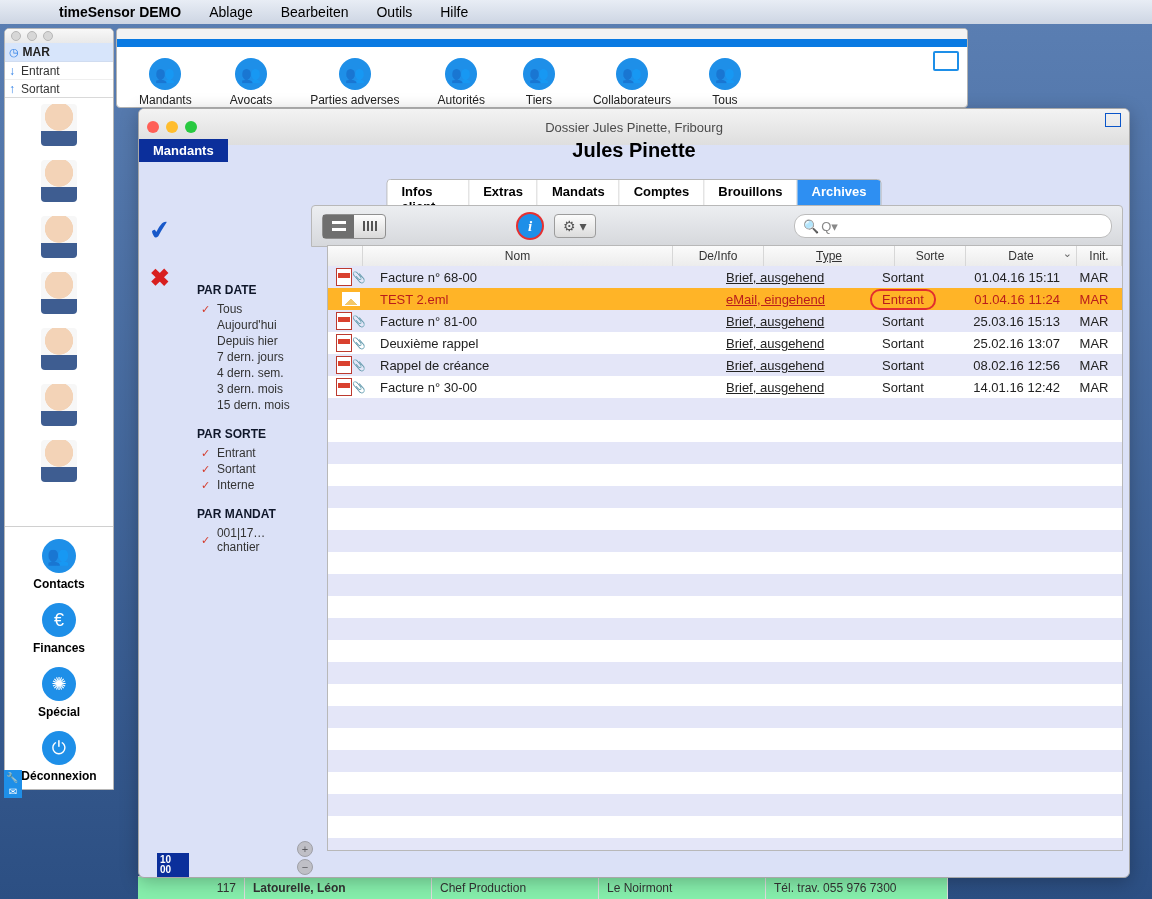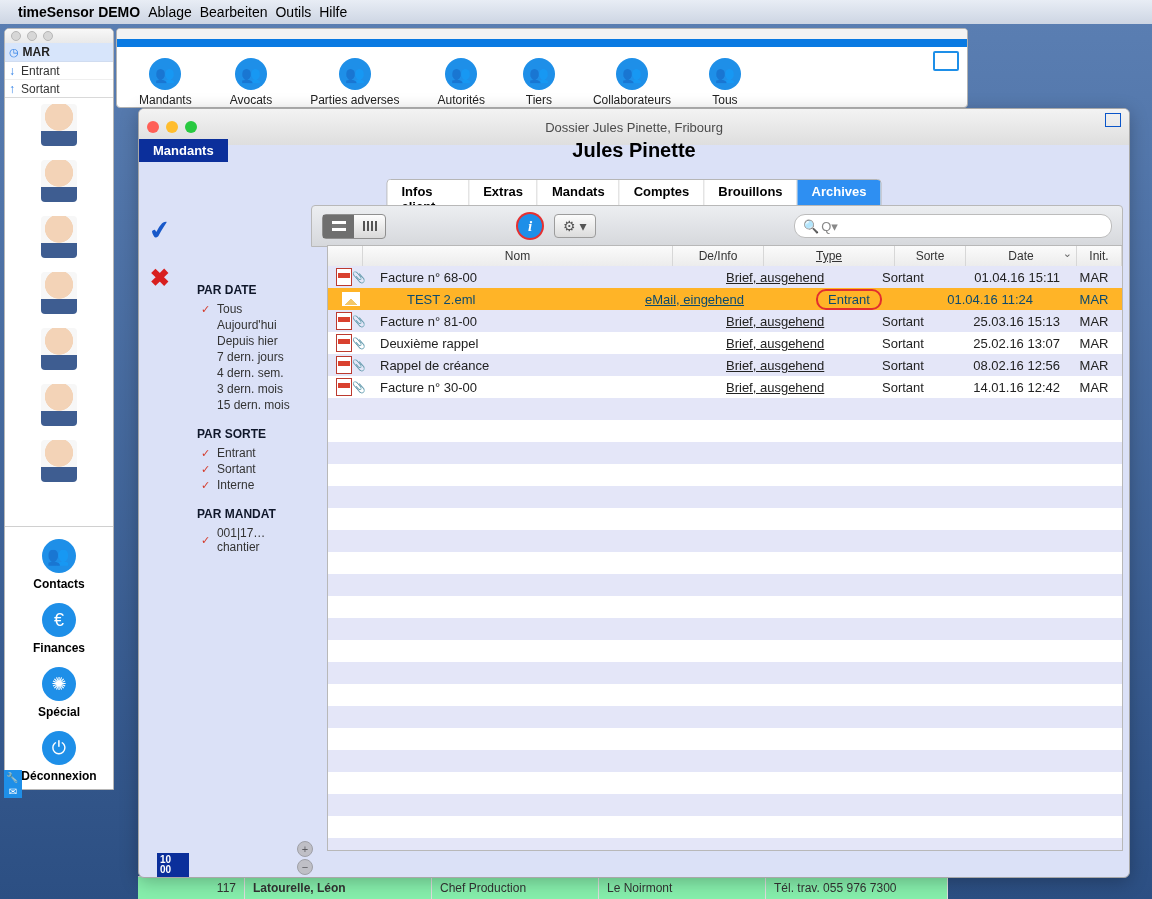--- a/index.html
+++ b/index.html
@@ -1,18 +1,18 @@
 <!DOCTYPE html>
 <html><head>
 <meta charset="utf-8">
 <style>
   html,body{margin:0;padding:0;font-family:"Helvetica Neue","Lucida Grande",Arial,sans-serif;font-size:13px;color:#222;background:linear-gradient(to bottom,#5b7fb3,#2c4f83);}
   .screen{position:relative;width:1152px;height:899px;overflow:hidden;}
   
-  .menubar{position:absolute;top:0;left:0;right:0;height:24px;background:linear-gradient(to bottom,#e8edf5,#cdd5e3);display:flex;align-items:center;padding:0 6px;gap:8px;font-size:14px;color:#000;font-weight:500;}
+  .menubar{position:absolute;top:0;left:0;right:0;height:24px;background:linear-gradient(to bottom,#e8edf5,#cdd5e3);display:flex;align-items:center;padding:0 27px;gap:28px;font-size:14px;color:#000;font-weight:500;}
   .menubar .apple{font-size:16px;margin-right:4px;}
   .menubar .app{font-weight:700;}
   .menubar span{cursor:default;}
   
   .leftpanel{position:absolute;top:28px;left:4px;width:108px;background:#fff;border:1px solid #b7b7b7;border-radius:5px 5px 0 0;overflow:hidden;height:760px;}
   .leftpanel .traffic{height:14px;background:linear-gradient(to bottom,#f8f8f8,#e9e9e9);display:flex;align-items:center;gap:6px;padding-left:6px;}
   .tl{width:10px;height:10px;border-radius:50%;background:#d7d7d7;border:1px solid #b6b6b6;box-sizing:border-box;}
   .side-search{border-bottom:1px solid #d0dcf0;display:flex;align-items:center;height:18px;background:#d7e5fb;padding:0 4px;gap:4px;}
   .side-search .clock{color:#2e7fe6;font-size:11px;}
   .side-search .txt{font-weight:700;font-size:12px;}
@@ -72,21 +72,21 @@
   .filters .ck{color:#d43a2a;font-size:11px;width:10px;}
   
   .tablewrap{position:absolute;top:136px;left:188px;right:6px;bottom:26px;background:#fff;border:1px solid #b8b8b8;overflow:hidden;}
   .thead{display:flex;height:20px;background:linear-gradient(to bottom,#fbfbfb,#ececec);border-bottom:1px solid #c8c8c8;font-size:12px;color:#333;}
   .thead .th{border-right:1px solid #d7d7d7;display:flex;align-items:center;justify-content:center;position:relative;}
   .th.sort::after{content:"⌄";position:absolute;right:4px;top:1px;color:#666;font-size:11px;}
   .tbody{position:absolute;top:20px;left:0;right:0;bottom:0;overflow:hidden;}
   .tr{display:flex;height:22px;align-items:center;font-size:13px;}
   .tr.even{background:#e4e6f8;}
   .tr.odd{background:#fff;}
-  .tr.sel{background:#ffb427;color:#0c4a6e;gap:27px;}
+  .tr.sel{background:#ffb427;color:#b91c1c;}
   .td{padding:0 6px;overflow:hidden;white-space:nowrap;text-overflow:ellipsis;}
   .c-icon{width:34px;display:flex;align-items:center;justify-content:center;gap:1px;}
   .c-nom{flex:1;}
   .c-de{width:90px;}
   .c-type{width:130px;text-decoration:underline;}
   .c-sorte{width:70px;text-align:center;}
   .c-date{width:110px;text-align:right;}
   .c-init{width:44px;text-align:center;}
   .pdf{display:inline-flex;width:14px;height:16px;background:linear-gradient(#fff,#fff);border:1px solid #bc3a2f;position:relative;}
   .pdf::after{content:"";position:absolute;left:1px;right:1px;top:4px;height:5px;background:#d9412f;}

